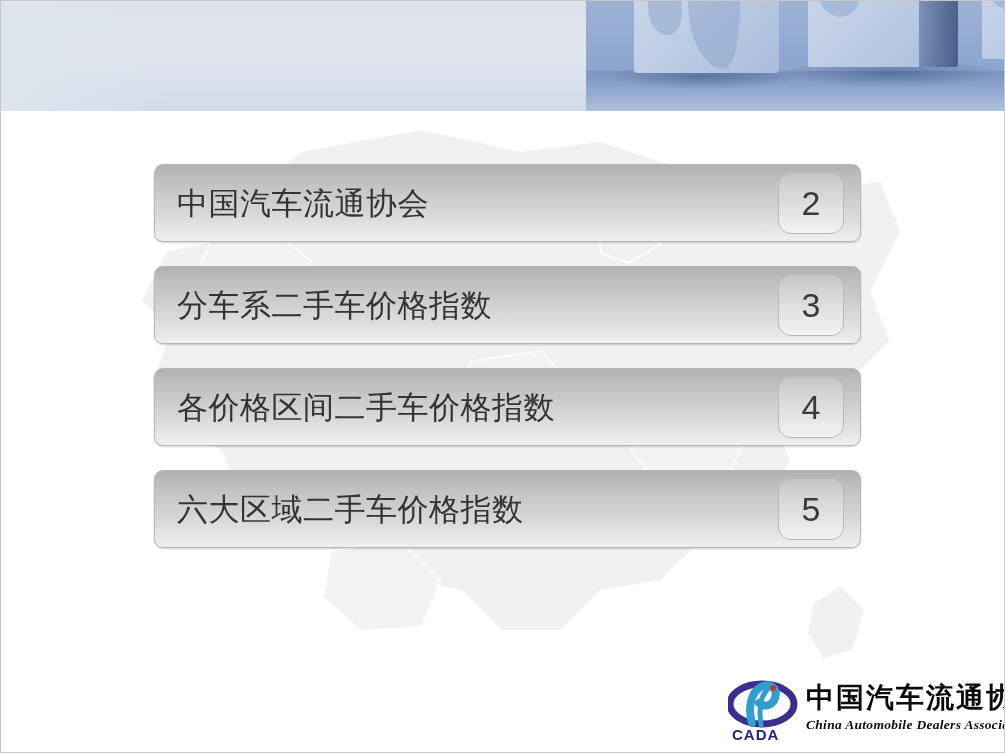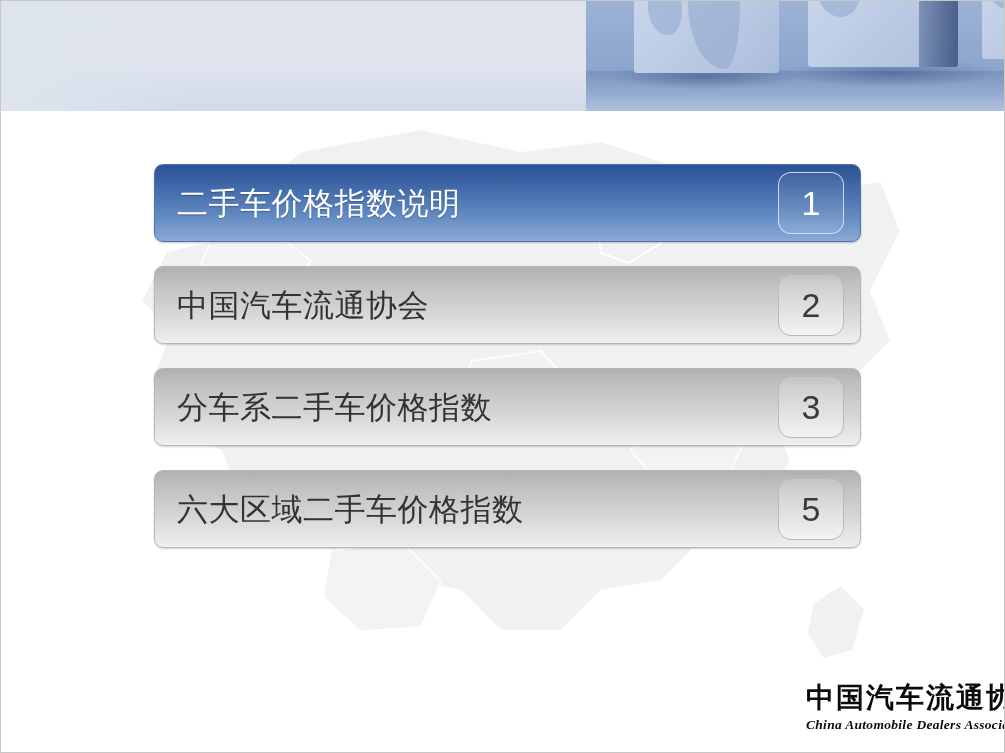--- a/index.html
+++ b/index.html
@@ -253,43 +253,52 @@
         <path d="M210,130 L270,118 L310,150 L280,196 L228,190 L196,162 Z"></path>
         <path d="M330,440 L400,430 L440,470 L420,516 L360,520 L322,486 Z"></path>
         <path d="M640,300 L710,292 L744,330 L722,374 L662,378 L630,340 Z"></path>
         <path d="M470,250 L540,240 L576,280 L552,322 L494,326 L460,290 Z"></path>
       </g>
     </svg>
   </div>
 
   <div class="agenda">
 
-    <div class="row blue">
-      <div class="row-label">二手车价格指数说明</div>
-      <div class="badge">1</div>
-    </div>
 
     <div class="row grey">
       <div class="row-label">中国汽车流通协会</div>
       <div class="badge">2</div>
     </div>
 
     <div class="row grey">
       <div class="row-label">分车系二手车价格指数</div>
       <div class="badge">3</div>
     </div>
 
+    <div class="row grey">
+      <div class="row-label">各价格区间二手车价格指数</div>
+      <div class="badge">4</div>
+    </div>
 
     <div class="row grey">
       <div class="row-label">六大区域二手车价格指数</div>
       <div class="badge">5</div>
     </div>
 
   </div>
 
   <div class="logo">
+    <div class="logo-mark">
+      <svg width="72" height="62" viewBox="0 0 72 62" xmlns="http://www.w3.org/2000/svg">
+        <ellipse cx="34" cy="25" rx="32" ry="20" fill="none" stroke="#3a2f8f" stroke-width="7"></ellipse>
+        <path d="M24,44 C20,30 22,14 33,8 C43,3 50,10 47,19 C44,28 35,28 31,24" fill="none" stroke="#2f9fd0" stroke-width="8" stroke-linecap="round"></path>
+        <path d="M33,46 C31,32 32,18 39,11" fill="none" stroke="#2f9fd0" stroke-width="5" stroke-linecap="round"></path>
+        <circle cx="45" cy="9" r="3" fill="#cf3030"></circle>
+      </svg>
+      <div class="logo-cada">CADA</div>
+    </div>
     <div class="logo-text">
       <div class="logo-cn">中国汽车流通协会</div>
       <div class="logo-en">China Automobile Dealers Association</div>
     </div>
   </div>
 
 </div>
 
 </body></html>

